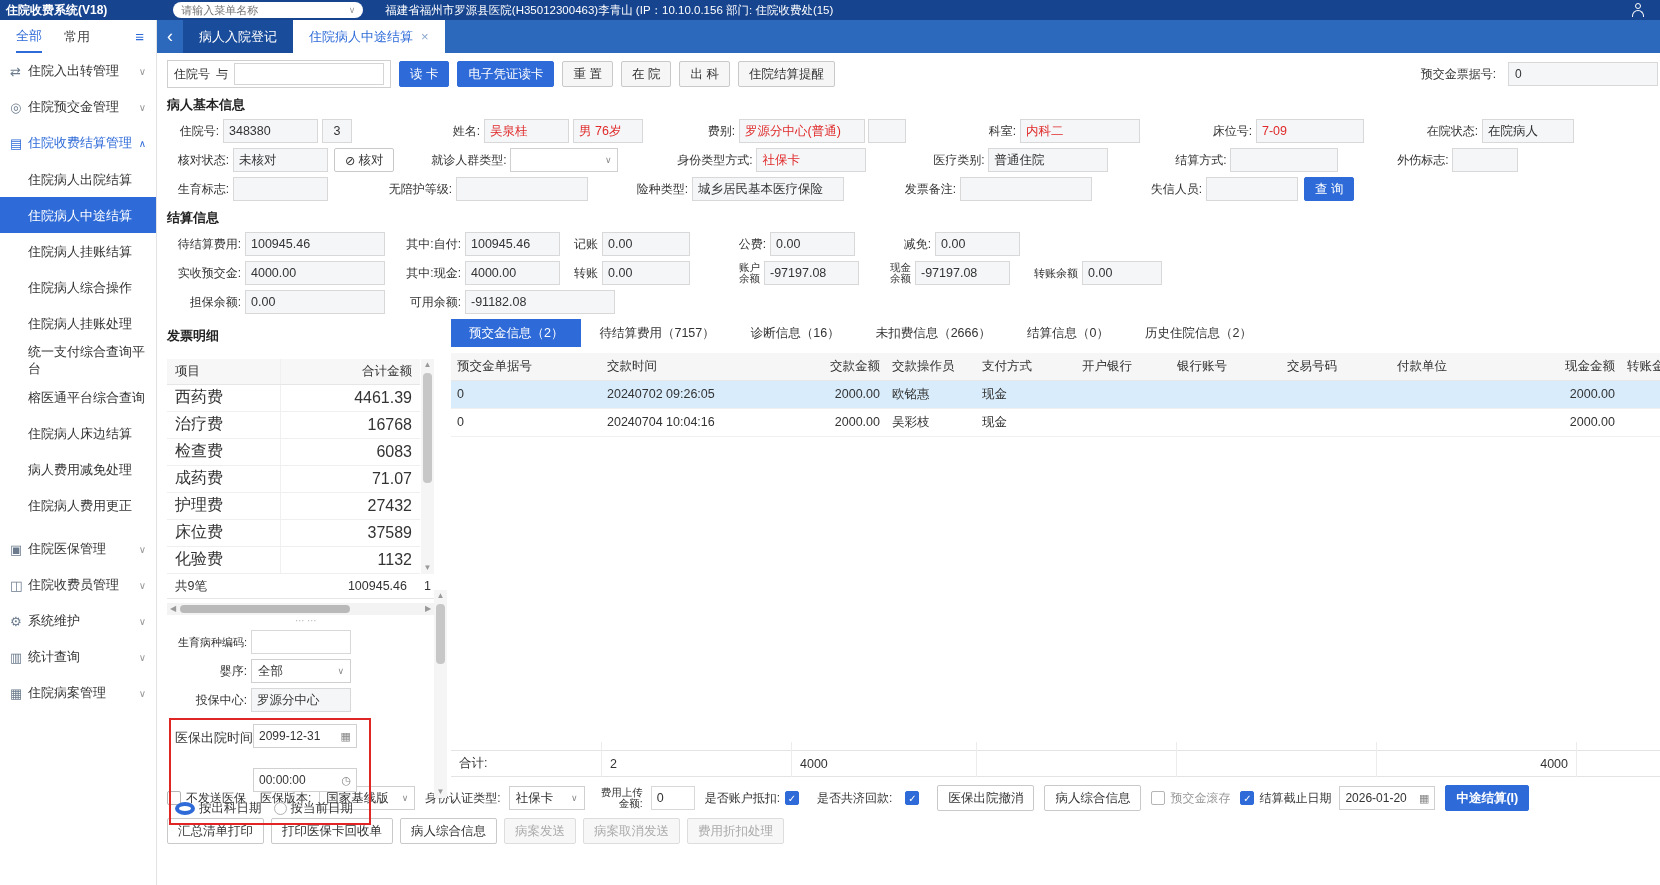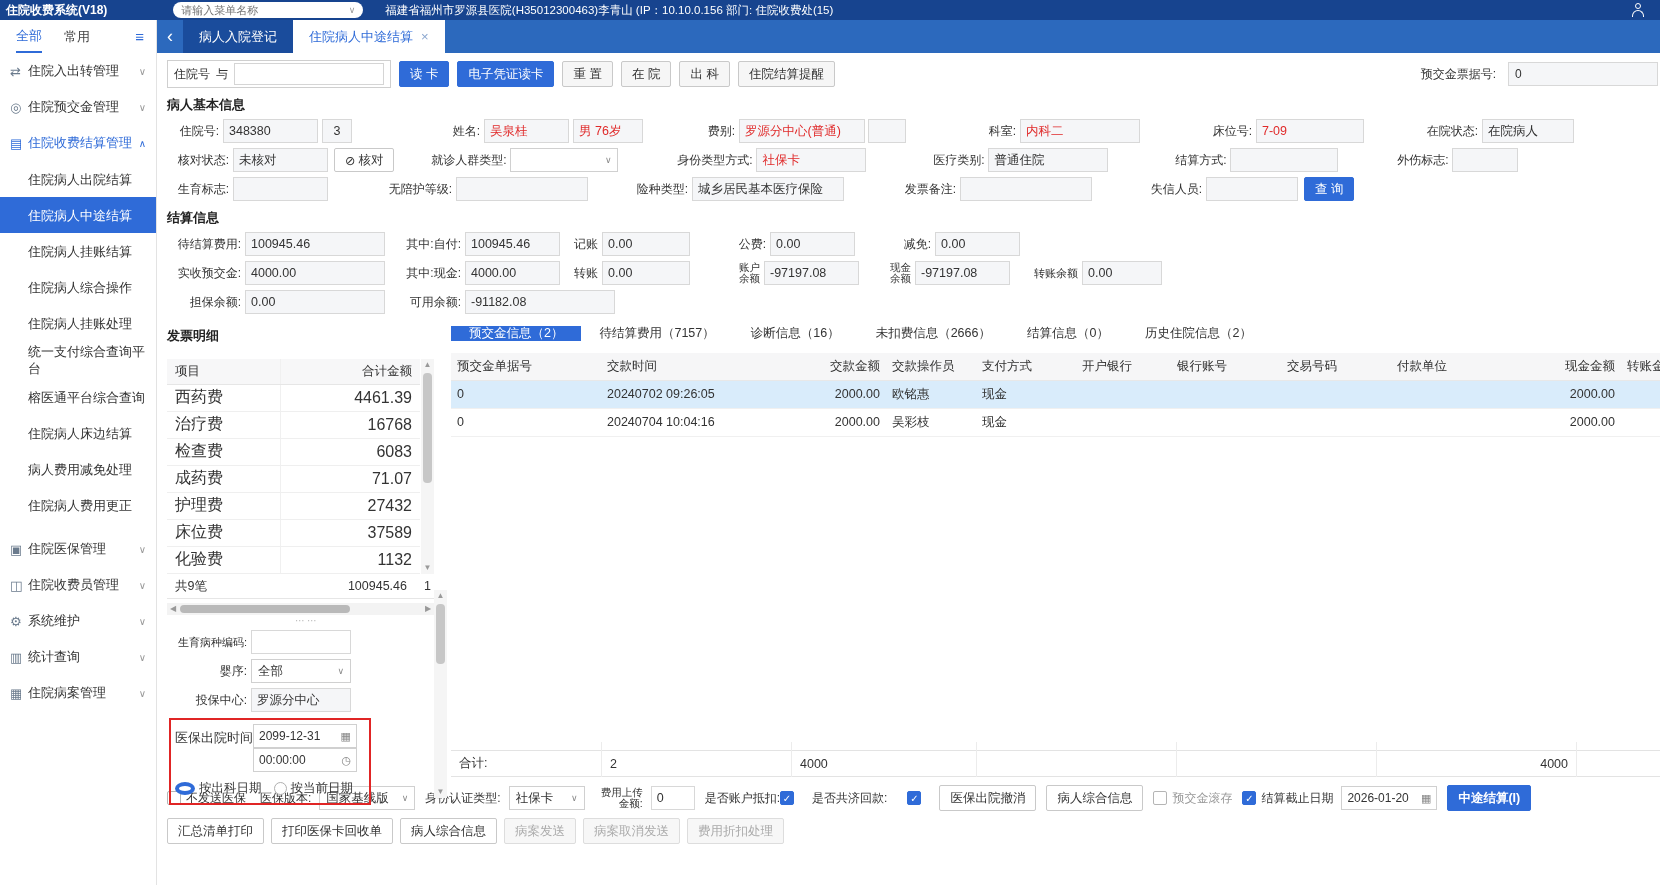--- a/index.html
+++ b/index.html
@@ -105,21 +105,21 @@
   .radio{width:13px;height:13px;border:1px solid #b0b0b0;border-radius:50%;background:#fff;display:inline-block;flex:none}
   .radio.sel{border:4px solid #2f6bd8}
   .rlabel{margin-left:4px}
   .vscroll2{position:absolute;right:0;top:-40px;width:13px;height:208px;background:#f5f5f5}
   .vscroll2 .arr{position:absolute;left:0;width:13px;height:12px;color:#999;font-size:8px;text-align:center;line-height:12px}
   .vscroll2 .arr.up{top:0}.vscroll2 .arr.dn{bottom:0}
   .vscroll2 .thumb{position:absolute;left:2px;top:14px;width:9px;height:60px;background:#c7c7c7;border-radius:4px}
 
   
   .dtabs{display:flex;align-items:center;height:28px;flex:none}
-  .dtab{padding:0 18px;height:15px;display:flex;align-items:center;font-size:12.5px;color:#333;cursor:pointer;white-space:nowrap}
+  .dtab{padding:0 18px;height:28px;display:flex;align-items:center;font-size:12.5px;color:#333;cursor:pointer;white-space:nowrap}
   .dtab.active{background:#2f6bd8;color:#fff}
   table.dep{border-collapse:collapse;table-layout:fixed;width:1250px;margin-top:6px;flex:none}
   table.dep th{background:#f6f6f7;font-weight:normal;text-align:left;height:27px;padding:0 6px;font-size:12.5px;color:#333;border-bottom:1px solid #e8e8e8;overflow:hidden;white-space:nowrap}
   table.dep td{height:28px;padding:0 6px;font-size:12.5px;border-bottom:1px solid #f0f0f0;overflow:hidden;white-space:nowrap}
   table.dep .r{text-align:right}
   tr.hl{background:#d9ecfb}
   .dep-fill{flex:1}
   .dep-foot{display:flex;align-items:center;height:27px;border-top:1px solid #e3e3e3;border-bottom:1px solid #e3e3e3;font-size:12.5px;flex:none}
   .dep-foot .fc{height:43px;display:flex;align-items:center;padding:4px 8px;border-left:1px solid #ececec}
   .dep-foot .fc:first-child{border-left:none}
@@ -462,21 +462,21 @@
             <input class="fin" style="width: 100px;" value="罗源分中心">
           </div>
           <div class="redbox">
             <div class="rb-top">
               <span class="rb-lbl">医保出院时间:</span>
               <div>
                 <div class="datebox">
                   <span>2099-12-31</span>
                   <span class="dico">▦</span>
                 </div>
-                <div class="datebox" style="margin-top:0">
+                <div class="datebox" style="margin-top:20px">
                   <span>00:00:00</span>
                   <span class="dico">◷</span>
                 </div>
               </div>
             </div>
             <div class="rb-radios">
               <span style="display:inline-flex;align-items:center">
                 <span class="radio sel"></span>
                 <span class="rlabel">按出科日期</span>
               </span>
@@ -584,25 +584,25 @@
         <span>国家基线版</span>
         <span class="caret">∨</span>
       </div>
       <span class="flbl">身份认证类型:</span>
       <div class="sel" style="width:76px;margin-left:-6px">
         <span>社保卡</span>
         <span class="caret">∨</span>
       </div>
       <span class="flbl sm" style="width:48px">费用上传金额:</span>
       <input class="fin" style="width: 44px; margin-left: -6px; background: rgb(255, 255, 255);" value="0">
-      <span style="display:inline-flex;align-items:center;">
+      <span style="display:inline-flex;align-items:center;gap:5px">
         <span>是否账户抵扣:</span>
         <span class="cb checked">✓</span>
       </span>
-      <span style="display:inline-flex;align-items:center;gap:20px;margin-left:8px">
+      <span style="display:inline-flex;align-items:center;gap:13px;margin-left:8px">
         <span>是否共济回款:</span>
         <span class="cb checked">✓</span>
       </span>
       <button class="btn" style="margin-left:8px">医保出院撤消</button>
       <button class="btn">病人综合信息</button>
       <span style="display:inline-flex;align-items:center;gap:5px">
         <span class="cb"></span>
         <span class="graytxt">预交金滚存</span>
       </span>
       <span style="display:inline-flex;align-items:center;gap:5px">

